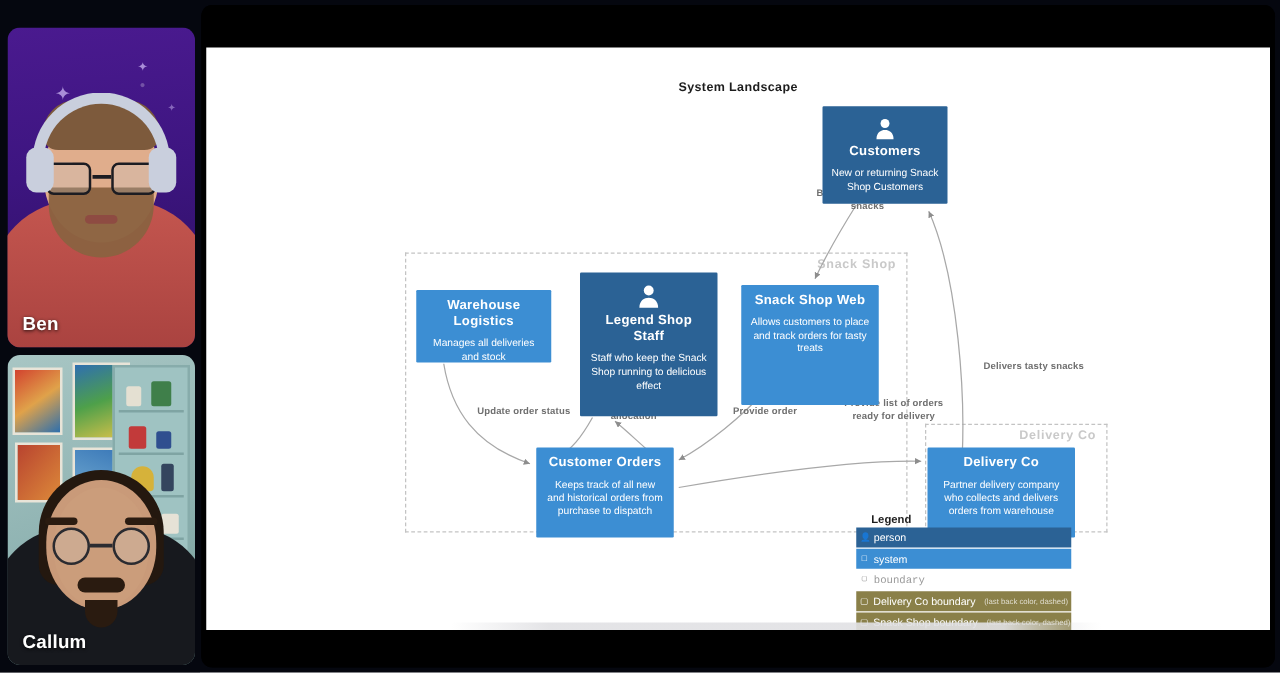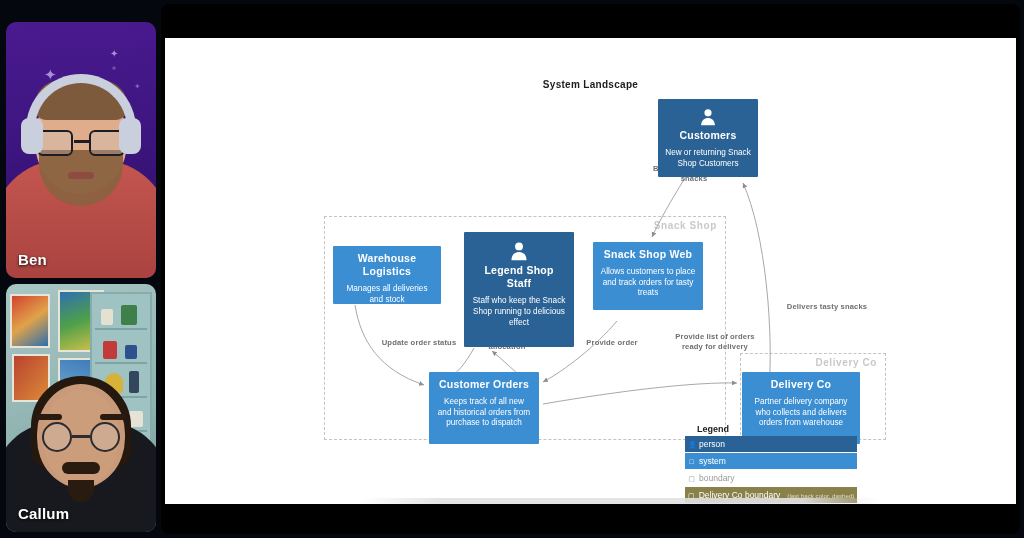--- a/index.html
+++ b/index.html
@@ -112,21 +112,21 @@
   #share-topbar { position:absolute; left:0; top:0; width:100%; height:34px; background:#000; }
   #share-canvas {
     position:absolute; left:4px; top:34px; width:851px; height:466px;
     background:#ffffff; overflow:hidden;
   }
   #share-bottombar { position:absolute; left:0; bottom:0; width:100%; height:30px; background:#000; }
   .bottom-sheen { position:absolute; left:200px; bottom:30px; width:520px; height:6px;
     background:linear-gradient(90deg,rgba(230,230,230,0) 0%,rgba(225,225,228,.9) 15%,rgba(225,225,228,.9) 85%,rgba(230,230,230,0) 100%); }
 
   
-  #diagram { position:absolute; inset:0;margin-top:14px; }
+  #diagram { position:absolute; inset:0; }
   #diagram-title {
     position:absolute; left:0; right:0; top:27px; text-align:center;
     font-size:10px; font-weight:bold; color:#1d1d1d; letter-spacing:.3px;
   }
   svg.edges { position:absolute; left:0; top:0; width:851px; height:466px; }
 
   .boundary {
     position:absolute; border:1.4px dashed #c3c3c3;
   }
   .boundary-label {
@@ -142,41 +142,41 @@
   }
   .node .title { font-size:10.5px; font-weight:bold; letter-spacing:.25px; line-height:1.25; }
   .node .desc { font-size:8.2px; line-height:1.3; margin-top:6px; font-weight:400; }
   .node.person { background:#2b6295; }
   .node.system { background:#3c8ed3; }
   .person-glyph { display:block; margin:2px auto 2px; }
 
   #node-customers    { left:493px; top:47px;  width:100px; height:78px; }
   #node-warehouse    { left:168px; top:194px; width:108px; height:58px; }
   #node-staff        { left:299px; top:180px; width:110px; height:115px; }
-  #node-web          { left:428px; top:190px; width:110px; height:68px; }
+  #node-web          { left:428px; top:190px; width:110px; height:96px; }
   #node-orders       { left:264px; top:320px; width:110px; height:72px; }
   #node-delivery     { left:577px; top:320px; width:118px; height:72px; }
 
   .edge-label {
     position:absolute; font-size:7.6px; color:#6f6f6f; text-align:center;
     line-height:1.35; letter-spacing:.15px; font-weight:bold;
   }
 
   
   #legend { position:absolute; left:520px; top:372px; width:172px; }
   #legend-title { font-size:9px; font-weight:bold; color:#1d1d1d; margin-bottom:2px;padding-left:12px; }
   .legend-row {
     display:flex; align-items:center; gap:4px;
     height:16px; padding:0 3px; margin-bottom:1px;
     font-size:8.5px; color:#fff; white-space:nowrap;
   }
   .legend-row .sw { width:7px; text-align:center; font-size:7px; line-height:1; }
   .lr-person   { background:#2b6295; }
   .lr-system   { background:#3c8ed3; }
-  .lr-boundary { background:transparent; color:#9a9a9a; }
+  .lr-boundary { background:transparent; color:#9a9a9a;font-family:Liberation Mono, monospace; }
   .lr-delivery, .lr-snackshop { background:#8a8049; }
   .lr-note { font-size:6.2px; opacity:.72; margin-left:3px; font-weight:400; }
 </style>
 </head>
 <body>
 
 <div id="video-rail">
 
   <div class="video-tile" id="tile-ben">
     <div class="tile-bg bg-purple">

